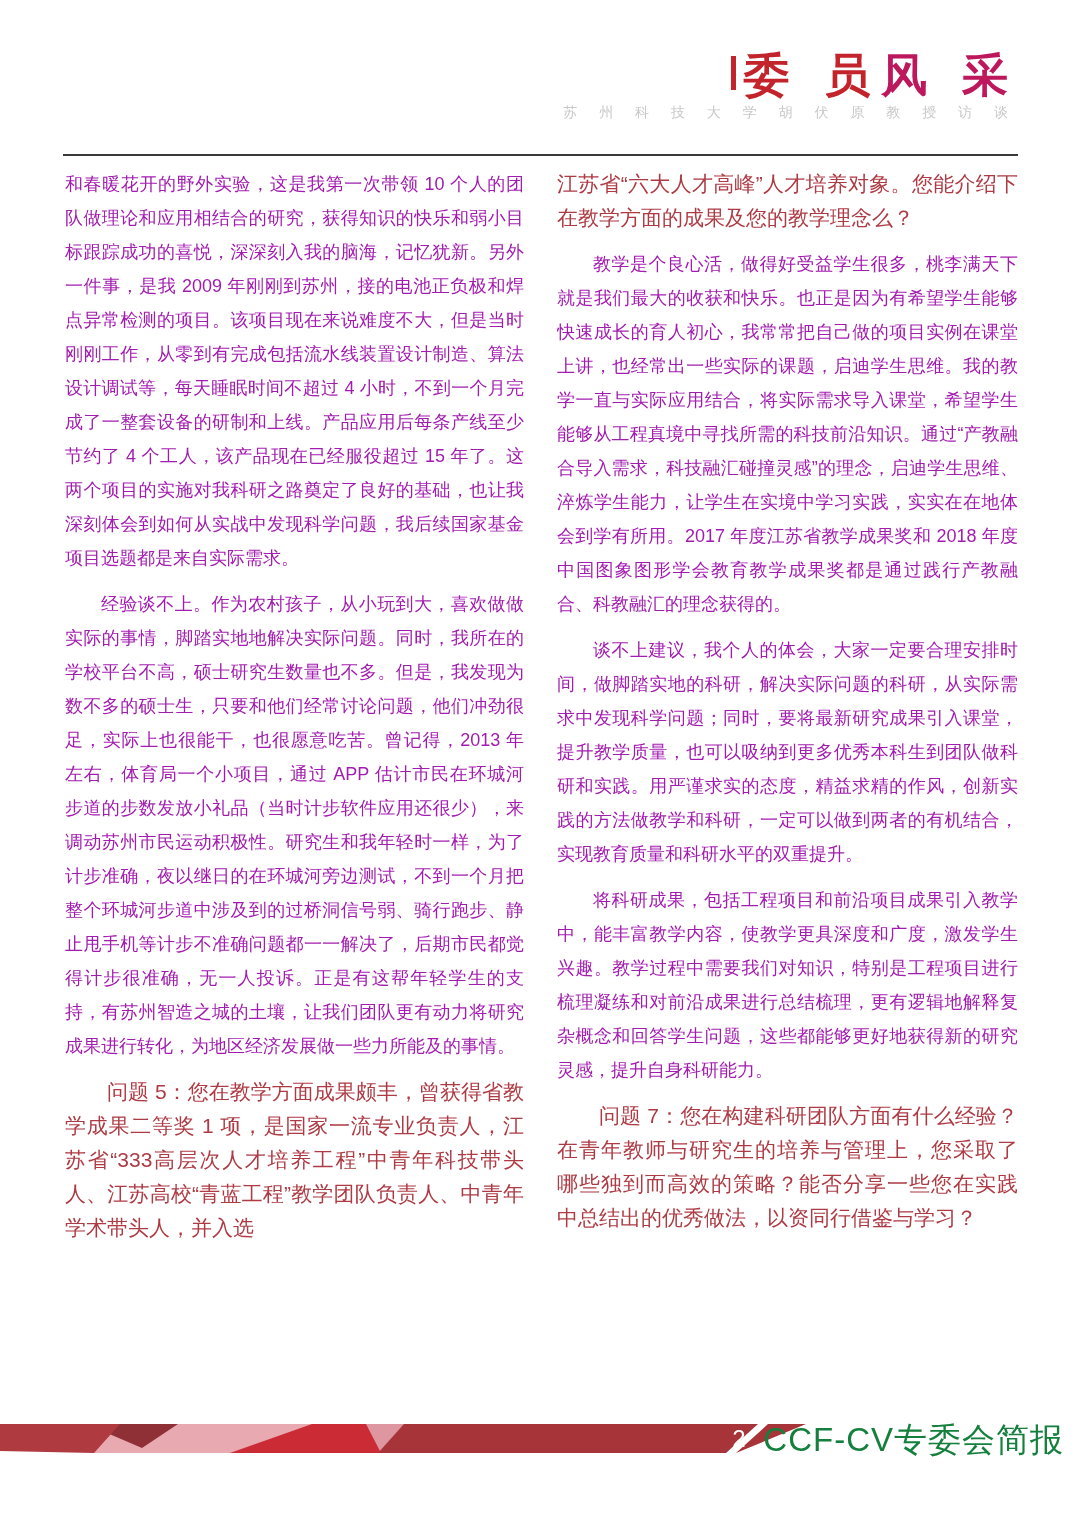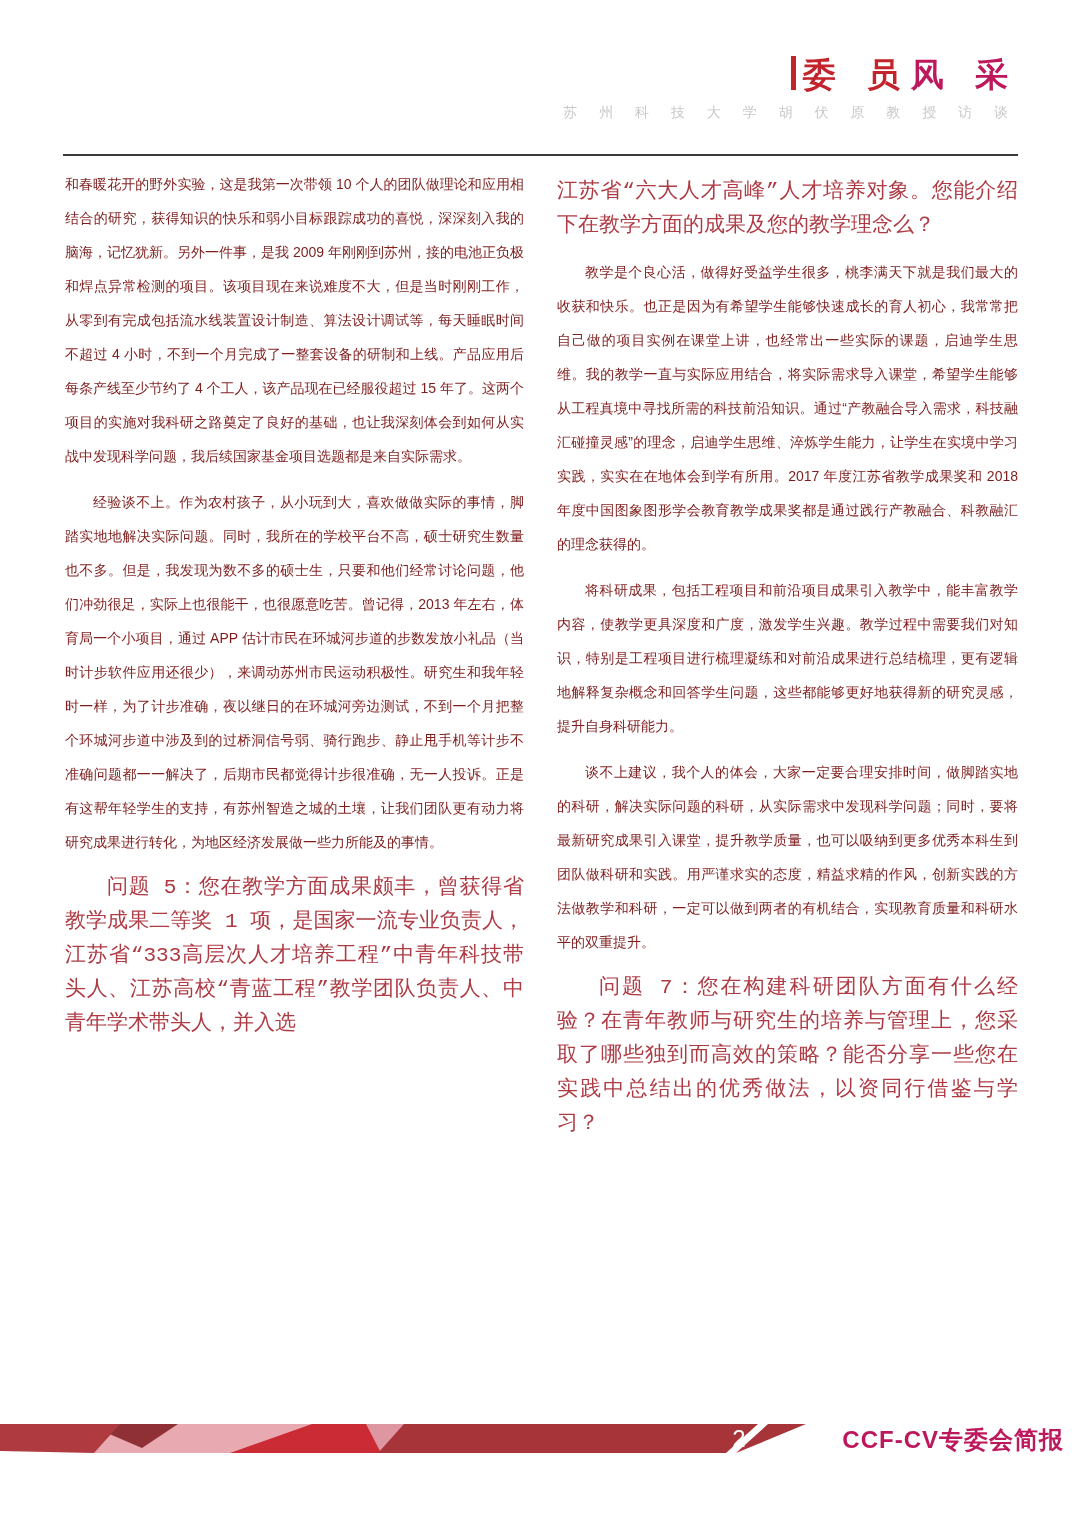--- a/index.html
+++ b/index.html
@@ -7,21 +7,21 @@
     position:relative;
     width:1080px;height:1527px;
     background:#ffffff;
     overflow:hidden;
     font-family:"Liberation Sans","DejaVu Sans",sans-serif;
   }
   
   .hdr-title{
     position:absolute;top:56px;right:61px;
     display:flex;
-    font-weight:bold;font-size:33px;line-height:38px;
+    font-weight:bold;font-size:46px;line-height:38px;
     letter-spacing:11px;white-space:nowrap;
   }
   .hdr-bar{display:inline-block;width:5px;height:34px;background:#c3232b;margin-right:7px;}
   .hdr-red{color:#c3232b;}
   .hdr-dark{color:#be185d;}
   .hdr-sub{
     position:absolute;top:104px;right:63px;
     color:#c8c8c8;font-size:14px;letter-spacing:9px;white-space:nowrap;
   }
   .hdr-rule{
@@ -29,40 +29,38 @@
   }
   
   .col{
     position:absolute;top:167px;height:1236px;overflow:hidden;
     text-align:justify;
   }
   .col-left{left:65px;width:459px;}
   .col-right{left:557px;width:461px;}
   .col p{
     margin:0 0 12px 0;
-    font-size:14px;line-height:34px;color:#7f1d1d;
+    font-size:18px;line-height:34px;color:#a21caf;
   }
   .col p.q{
     color:#ae3b44;
-    font-family:Liberation Mono, monospace;
+    font-family:Liberation Sans, sans-serif;
     font-size:21px;
-    margin-top:8px;
   }
   .col p.indent{text-indent:2em;}
   
   .ribbon{position:absolute;left:0;top:1420px;width:1080px;height:45px;}
   .page-num{
     position:absolute;left:722px;top:1424px;width:34px;
     color:#ffffff;font-size:24px;line-height:29px;text-align:center;
   }
   .pub-name{
     position:absolute;right:16px;top:1423px;
-    color:#be185d;font-size:24px;line-height:34px;letter-spacing:1px;
+    color:#15803d;font-size:33px;line-height:34px;letter-spacing:1px;
     white-space:nowrap;
-    font-weight:bold;
   }
 </style>
 </head>
 <body>
 
 <div class="page">
 
   <div class="hdr-title">
     <span class="hdr-bar"></span>
     <span class="hdr-red">委 员</span>
@@ -73,22 +71,22 @@
 
   <section class="col col-left">
     <p>和春暖花开的野外实验，这是我第一次带领 10 个人的团队做理论和应用相结合的研究，获得知识的快乐和弱小目标跟踪成功的喜悦，深深刻入我的脑海，记忆犹新。另外一件事，是我 2009 年刚刚到苏州，接的电池正负极和焊点异常检测的项目。该项目现在来说难度不大，但是当时刚刚工作，从零到有完成包括流水线装置设计制造、算法设计调试等，每天睡眠时间不超过 4 小时，不到一个月完成了一整套设备的研制和上线。产品应用后每条产线至少节约了 4 个工人，该产品现在已经服役超过 15 年了。这两个项目的实施对我科研之路奠定了良好的基础，也让我深刻体会到如何从实战中发现科学问题，我后续国家基金项目选题都是来自实际需求。</p>
     <p class="indent">经验谈不上。作为农村孩子，从小玩到大，喜欢做做实际的事情，脚踏实地地解决实际问题。同时，我所在的学校平台不高，硕士研究生数量也不多。但是，我发现为数不多的硕士生，只要和他们经常讨论问题，他们冲劲很足，实际上也很能干，也很愿意吃苦。曾记得，2013 年左右，体育局一个小项目，通过 APP 估计市民在环城河步道的步数发放小礼品（当时计步软件应用还很少），来调动苏州市民运动积极性。研究生和我年轻时一样，为了计步准确，夜以继日的在环城河旁边测试，不到一个月把整个环城河步道中涉及到的过桥洞信号弱、骑行跑步、静止甩手机等计步不准确问题都一一解决了，后期市民都觉得计步很准确，无一人投诉。正是有这帮年轻学生的支持，有苏州智造之城的土壤，让我们团队更有动力将研究成果进行转化，为地区经济发展做一些力所能及的事情。</p>
     <p class="q indent">问题 5：您在教学方面成果颇丰，曾获得省教学成果二等奖 1 项，是国家一流专业负责人，江苏省“333高层次人才培养工程”中青年科技带头人、江苏高校“青蓝工程”教学团队负责人、中青年学术带头人，并入选</p>
   </section>
 
   <section class="col col-right">
     <p class="q">江苏省“六大人才高峰”人才培养对象。您能介绍下在教学方面的成果及您的教学理念么？</p>
     <p class="indent">教学是个良心活，做得好受益学生很多，桃李满天下就是我们最大的收获和快乐。也正是因为有希望学生能够快速成长的育人初心，我常常把自己做的项目实例在课堂上讲，也经常出一些实际的课题，启迪学生思维。我的教学一直与实际应用结合，将实际需求导入课堂，希望学生能够从工程真境中寻找所需的科技前沿知识。通过“产教融合导入需求，科技融汇碰撞灵感”的理念，启迪学生思维、淬炼学生能力，让学生在实境中学习实践，实实在在地体会到学有所用。2017 年度江苏省教学成果奖和 2018 年度中国图象图形学会教育教学成果奖都是通过践行产教融合、科教融汇的理念获得的。</p>
+    <p class="indent">谈不上建议，我个人的体会，大家一定要合理安排时间，做脚踏实地的科研，解决实际问题的科研，从实际需求中发现科学问题；同时，要将最新研究成果引入课堂，提升教学质量，也可以吸纳到更多优秀本科生到团队做科研和实践。用严谨求实的态度，精益求精的作风，创新实践的方法做教学和科研，一定可以做到两者的有机结合，实现教育质量和科研水平的双重提升。</p>
     <p class="indent">将科研成果，包括工程项目和前沿项目成果引入教学中，能丰富教学内容，使教学更具深度和广度，激发学生兴趣。教学过程中需要我们对知识，特别是工程项目进行梳理凝练和对前沿成果进行总结梳理，更有逻辑地解释复杂概念和回答学生问题，这些都能够更好地获得新的研究灵感，提升自身科研能力。</p>
-    <p class="indent">谈不上建议，我个人的体会，大家一定要合理安排时间，做脚踏实地的科研，解决实际问题的科研，从实际需求中发现科学问题；同时，要将最新研究成果引入课堂，提升教学质量，也可以吸纳到更多优秀本科生到团队做科研和实践。用严谨求实的态度，精益求精的作风，创新实践的方法做教学和科研，一定可以做到两者的有机结合，实现教育质量和科研水平的双重提升。</p>
     <p class="q indent">问题 7：您在构建科研团队方面有什么经验？在青年教师与研究生的培养与管理上，您采取了哪些独到而高效的策略？能否分享一些您在实践中总结出的优秀做法，以资同行借鉴与学习？</p>
 
   </section>
 
   <svg class="ribbon" viewBox="0 0 1080 45" xmlns="http://www.w3.org/2000/svg" aria-hidden="true">
     <polygon points="118,4 316,4 232,33 92,33" fill="#e9a9b1"></polygon>
     <polygon points="86,4 178,4 142,28" fill="#8e3036"></polygon>
     <polygon points="0,4 120,4 94,33 0,31" fill="#af3a40"></polygon>
     <polygon points="312,4 404,4 380,33 230,33" fill="#cb2b34"></polygon>
     <polygon points="366,4 404,4 381,33" fill="#de96a0"></polygon>

